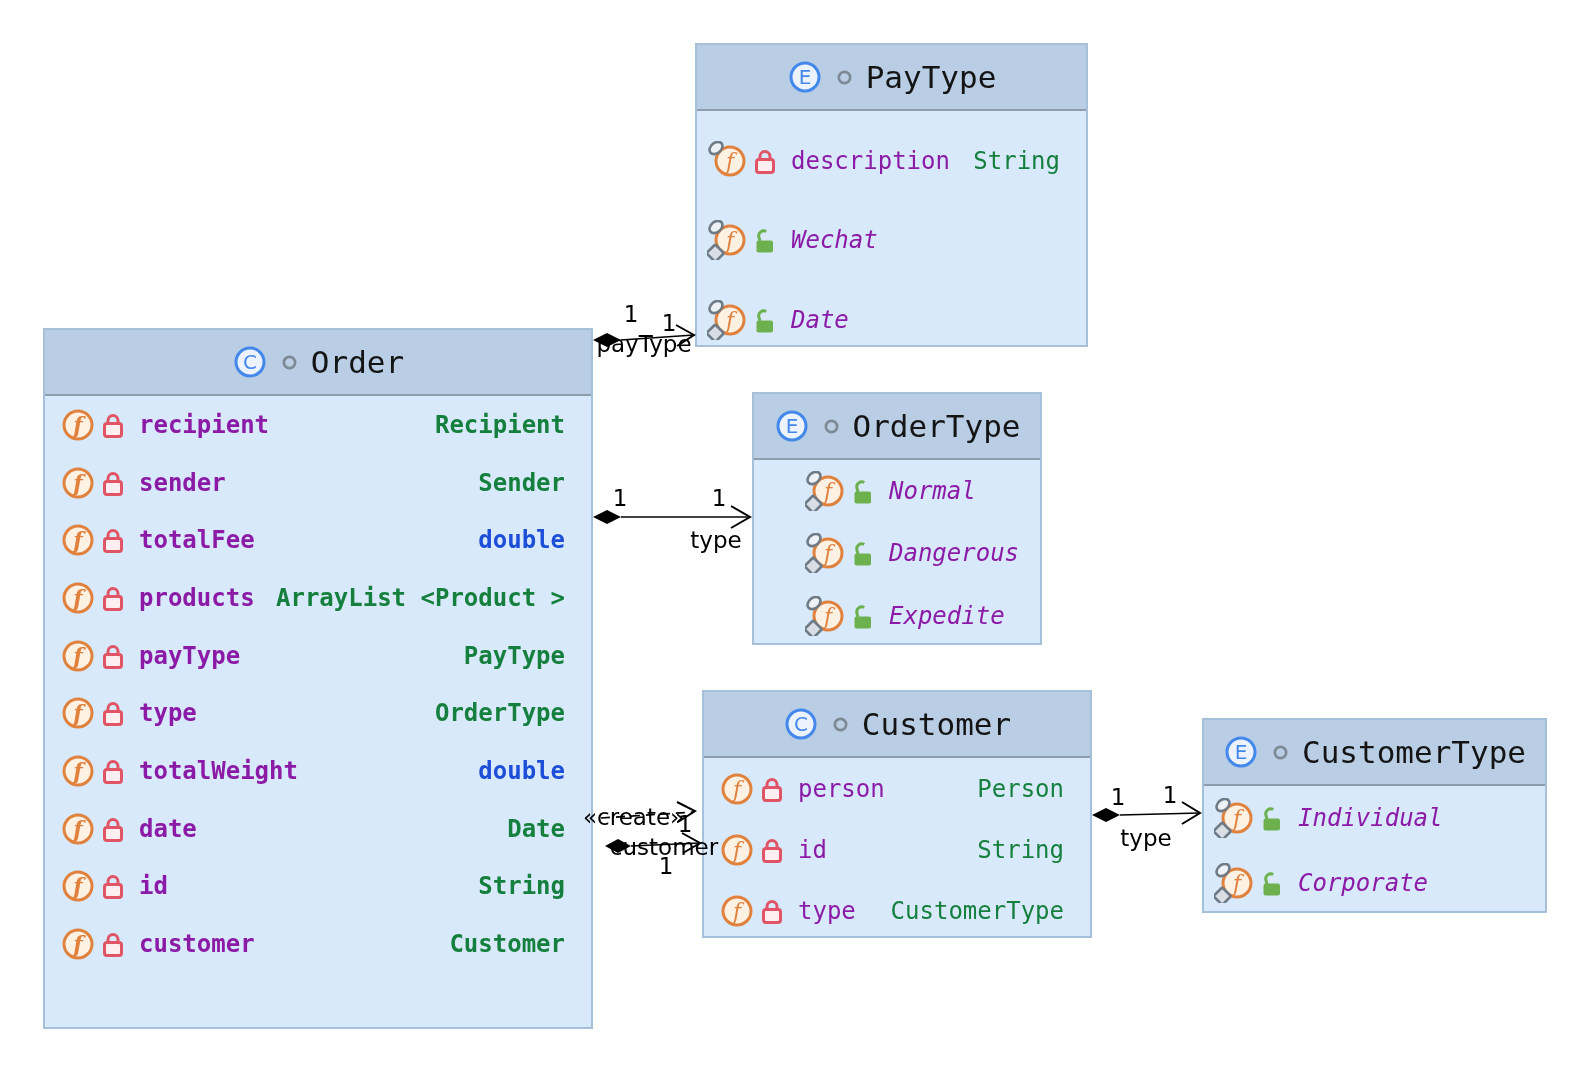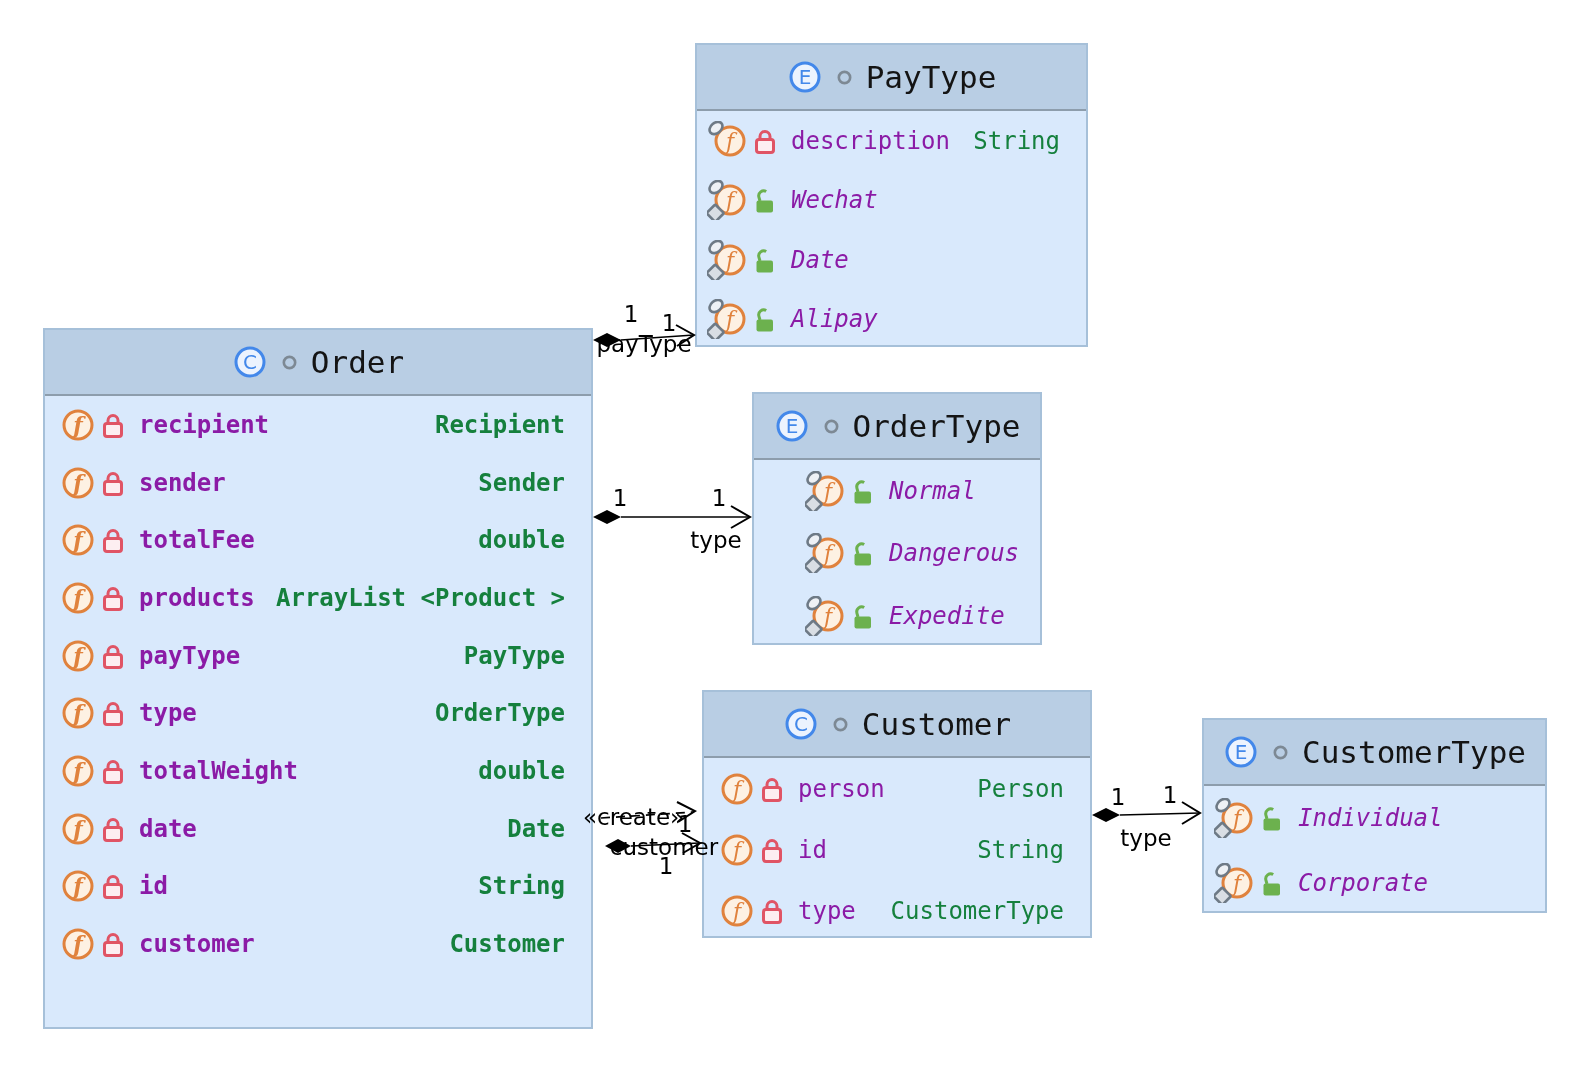--- a/index.html
+++ b/index.html
@@ -12,23 +12,23 @@
   .uml-title{font-size:31px;color:#141414;letter-spacing:0;}
   .hicon{width:36px;height:36px;flex:0 0 36px;}
   .hdot{width:17px;height:17px;flex:0 0 17px;}
   .members{display:flex;flex-direction:column;}
   .member{display:flex;align-items:center;padding:0 26px 0 10px;box-sizing:border-box;}
   .micon{width:40px;height:40px;flex:0 0 40px;}
   .vis{width:26px;height:30px;flex:0 0 26px;margin-left:5px;}
   .mname{margin-left:13px;font-size:24px;color:#8b1ba6;white-space:pre;}
   .mname.em{font-style:italic;}
   .mtype{margin-left:auto;font-size:24px;color:#15803d;white-space:pre;}
-  .mtype.prim{color:#15803d;}
+  .mtype.prim{color:#1d4ed8;}
   #box-paytype{left:695px;top:43px;width:393px;height:304px;}
-  #box-paytype .member{height:59.5px;}
+  #box-paytype .member{height:59.5px;margin-top:20px;}
   #box-order{left:43px;top:328px;width:550px;height:701px;}
   #box-order .member{height:57.7px;font-weight:bold;}
   #box-ordertype{left:752px;top:392px;width:290px;height:253px;}
   #box-ordertype .member{height:62.3px;margin-left:41px;}
   #box-customer{left:702px;top:690px;width:390px;height:248px;}
   #box-customer .member{height:61px;}
   #box-customertype{left:1202px;top:718px;width:345px;height:195px;}
   #box-customertype .member{height:64.5px;}
   .edges{position:absolute;left:0;top:0;width:1586px;height:1072px;z-index:5;pointer-events:none;}
   .defs{position:absolute;width:0;height:0;overflow:hidden;}

